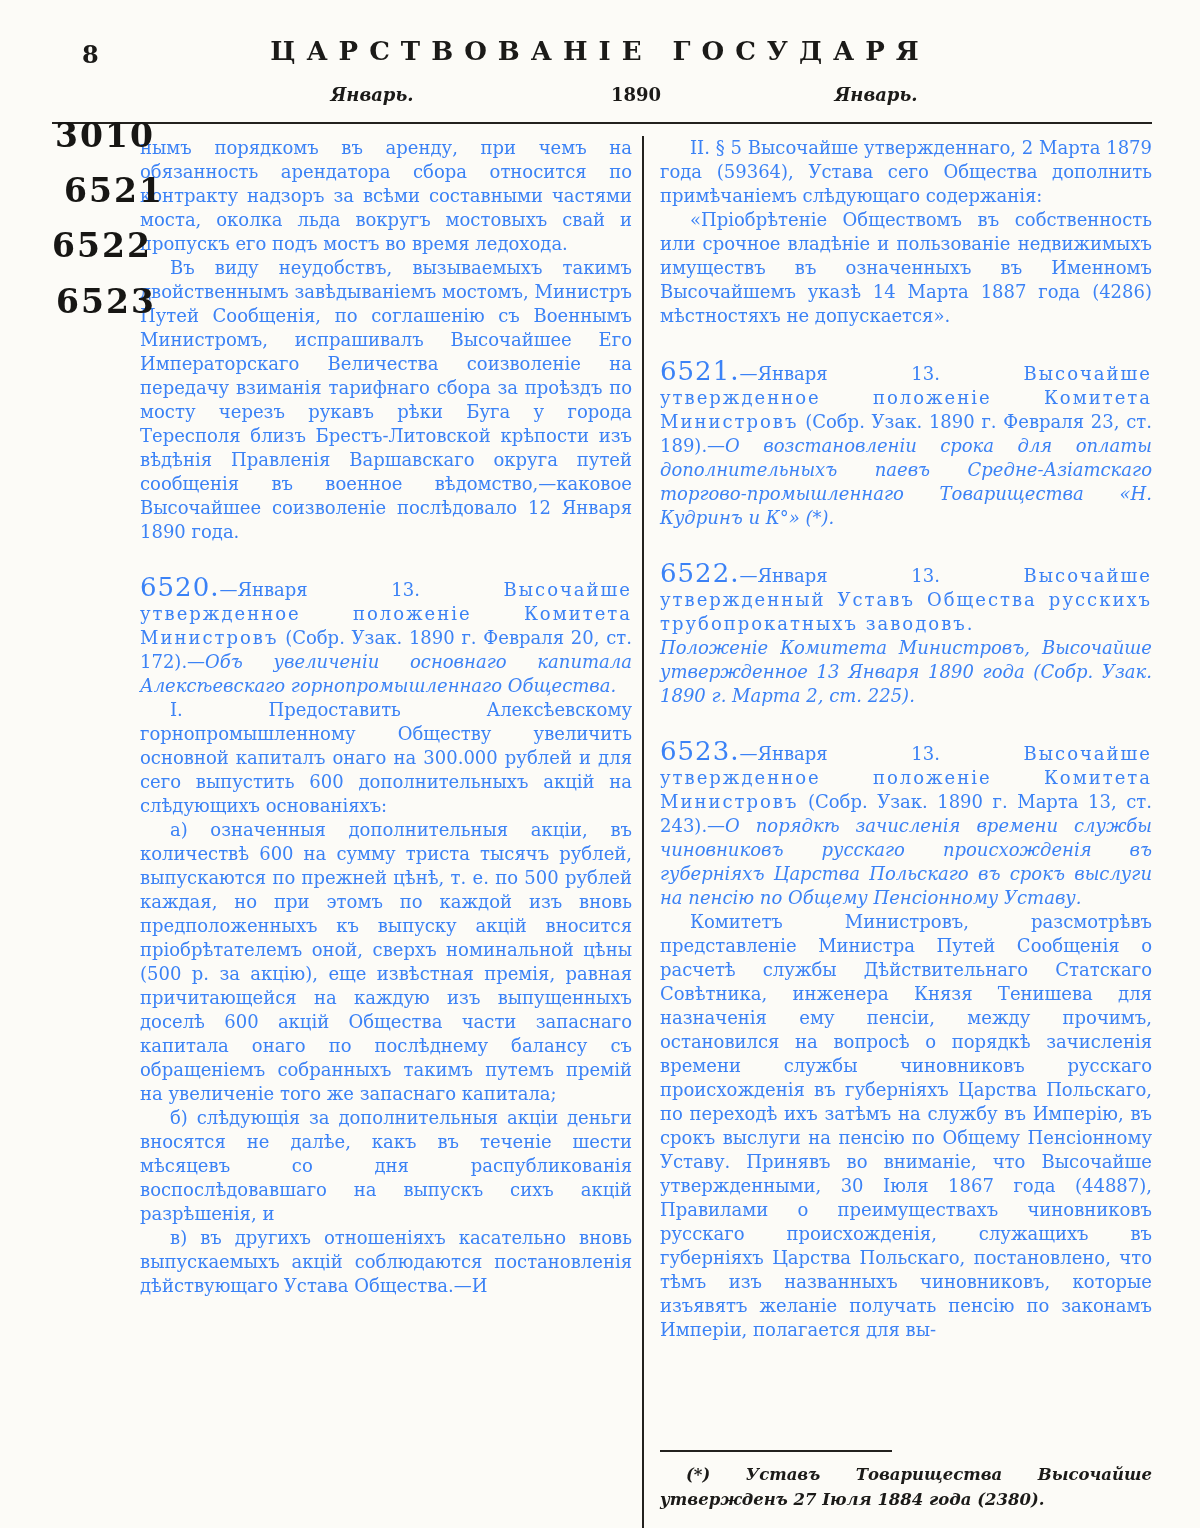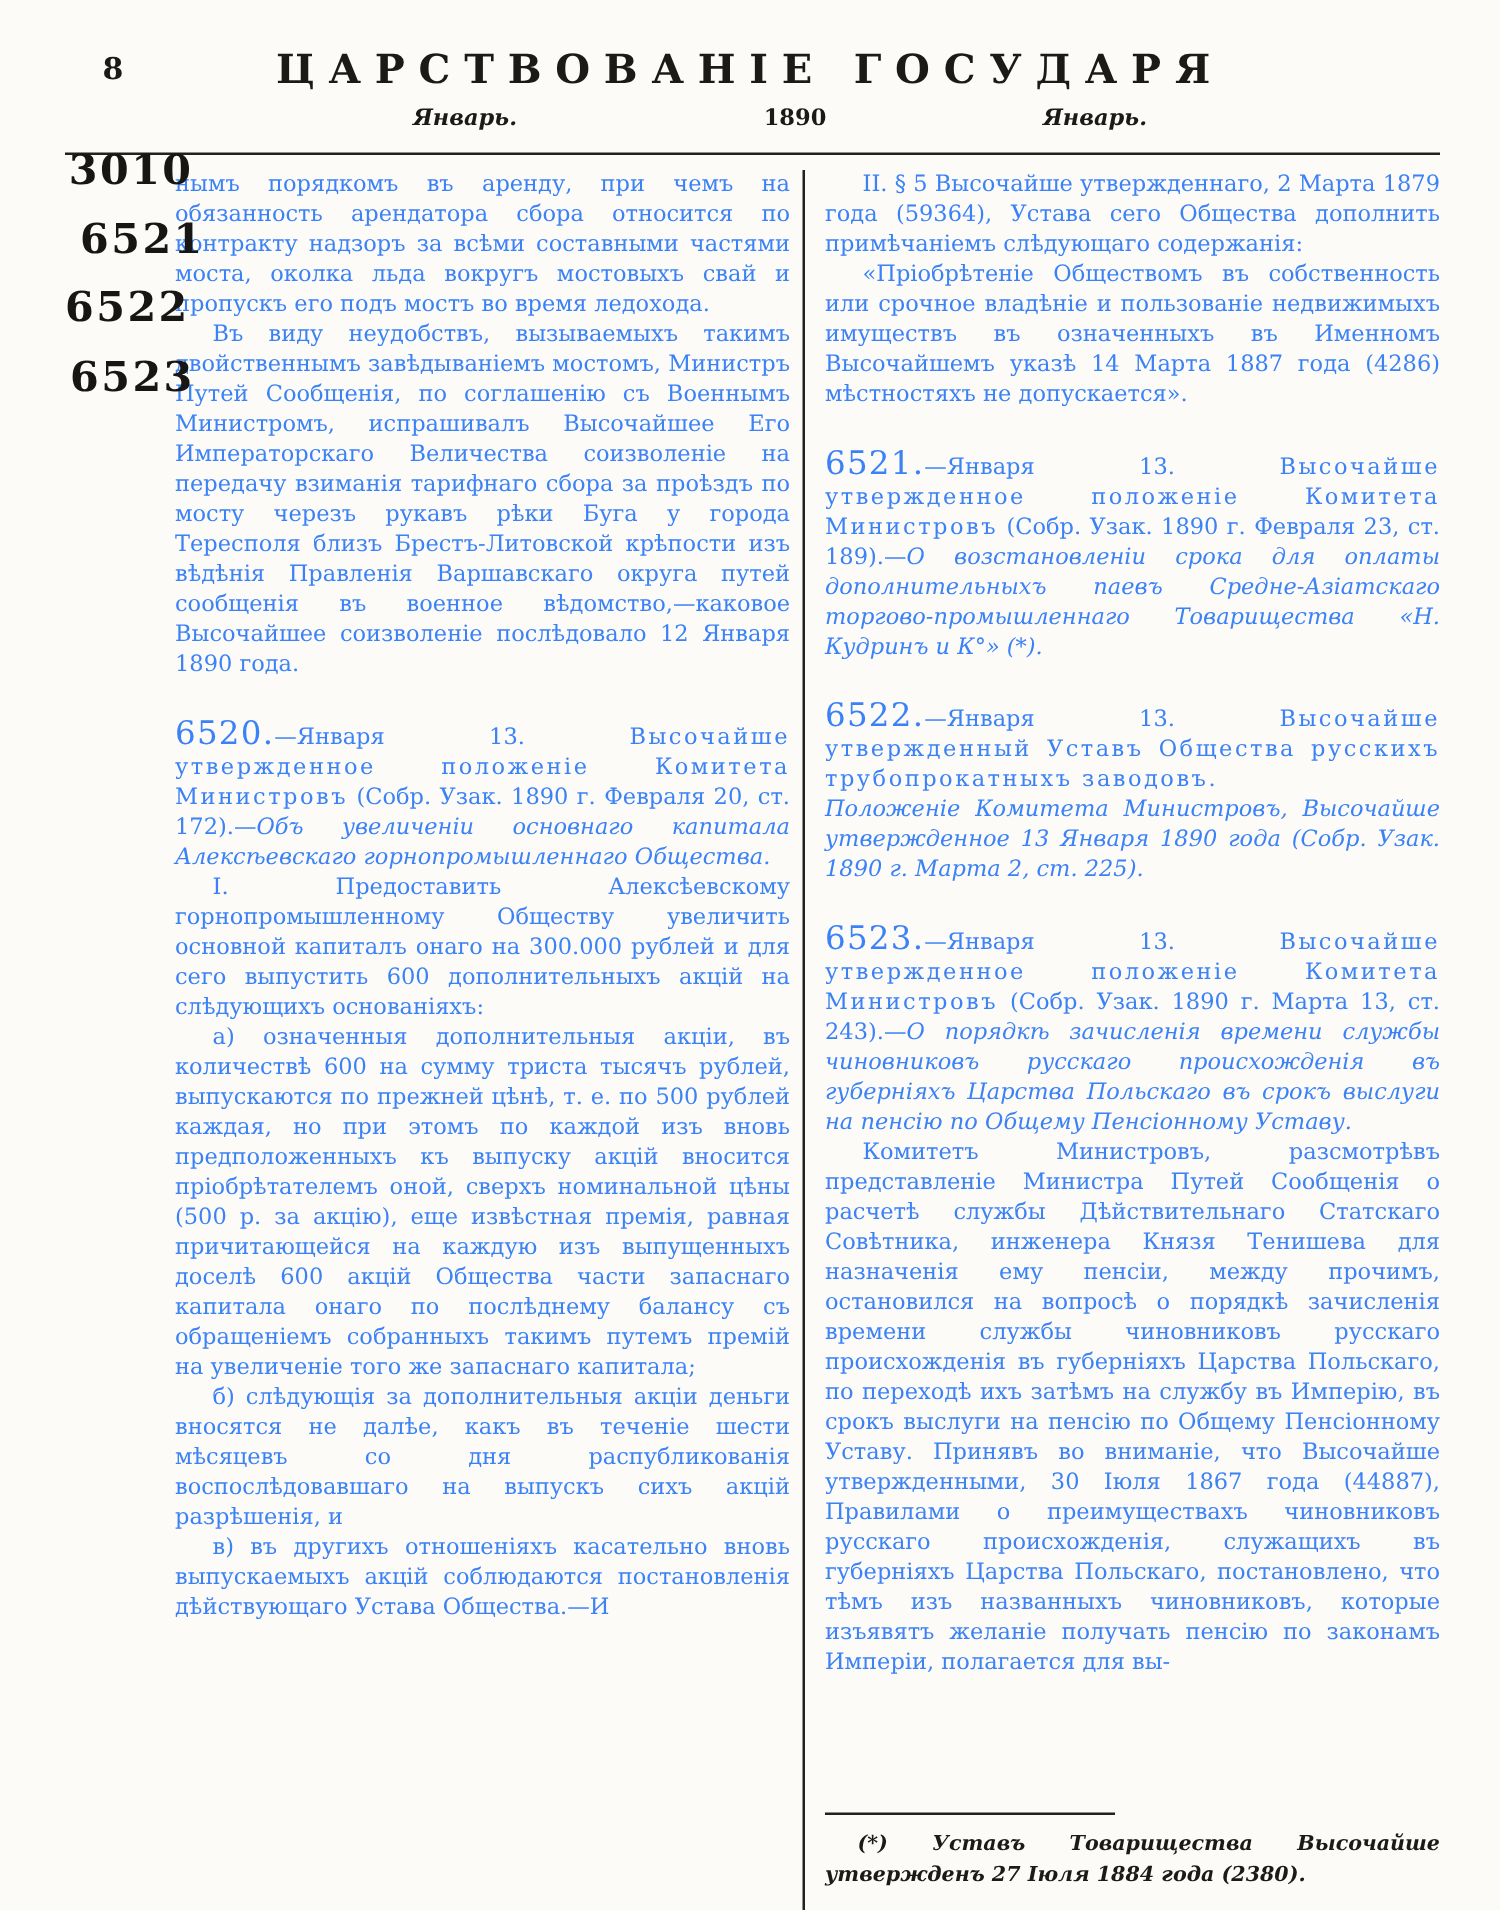--- a/index.html
+++ b/index.html
@@ -18,21 +18,21 @@
   }
   
   .header { position:relative; height:124px; }
   .pagenum {
     position:absolute; left:82px; top:40px;
     font-size:24px; font-weight:bold;
   }
   .title {
     position:absolute; top:36px; left:0; right:0;
     text-align:center;
-    font-size:32px; font-weight:bold; letter-spacing:11px;
+    font-size:26px; font-weight:bold; letter-spacing:11px;
     white-space:nowrap;
   }
   .months { position:absolute; top:84px; left:0; right:0; height:34px;
     font-size:18px; font-weight:bold; }
   .months span { position:absolute; transform:translateX(-50%); white-space:nowrap; }
   .m-left  { left:31%; font-style:italic; }
   .m-year  { left:53%; font-style:normal; }
   .m-right { left:73%; font-style:italic; }
   .rule {
     position:absolute; left:52px; right:48px; bottom:0;

